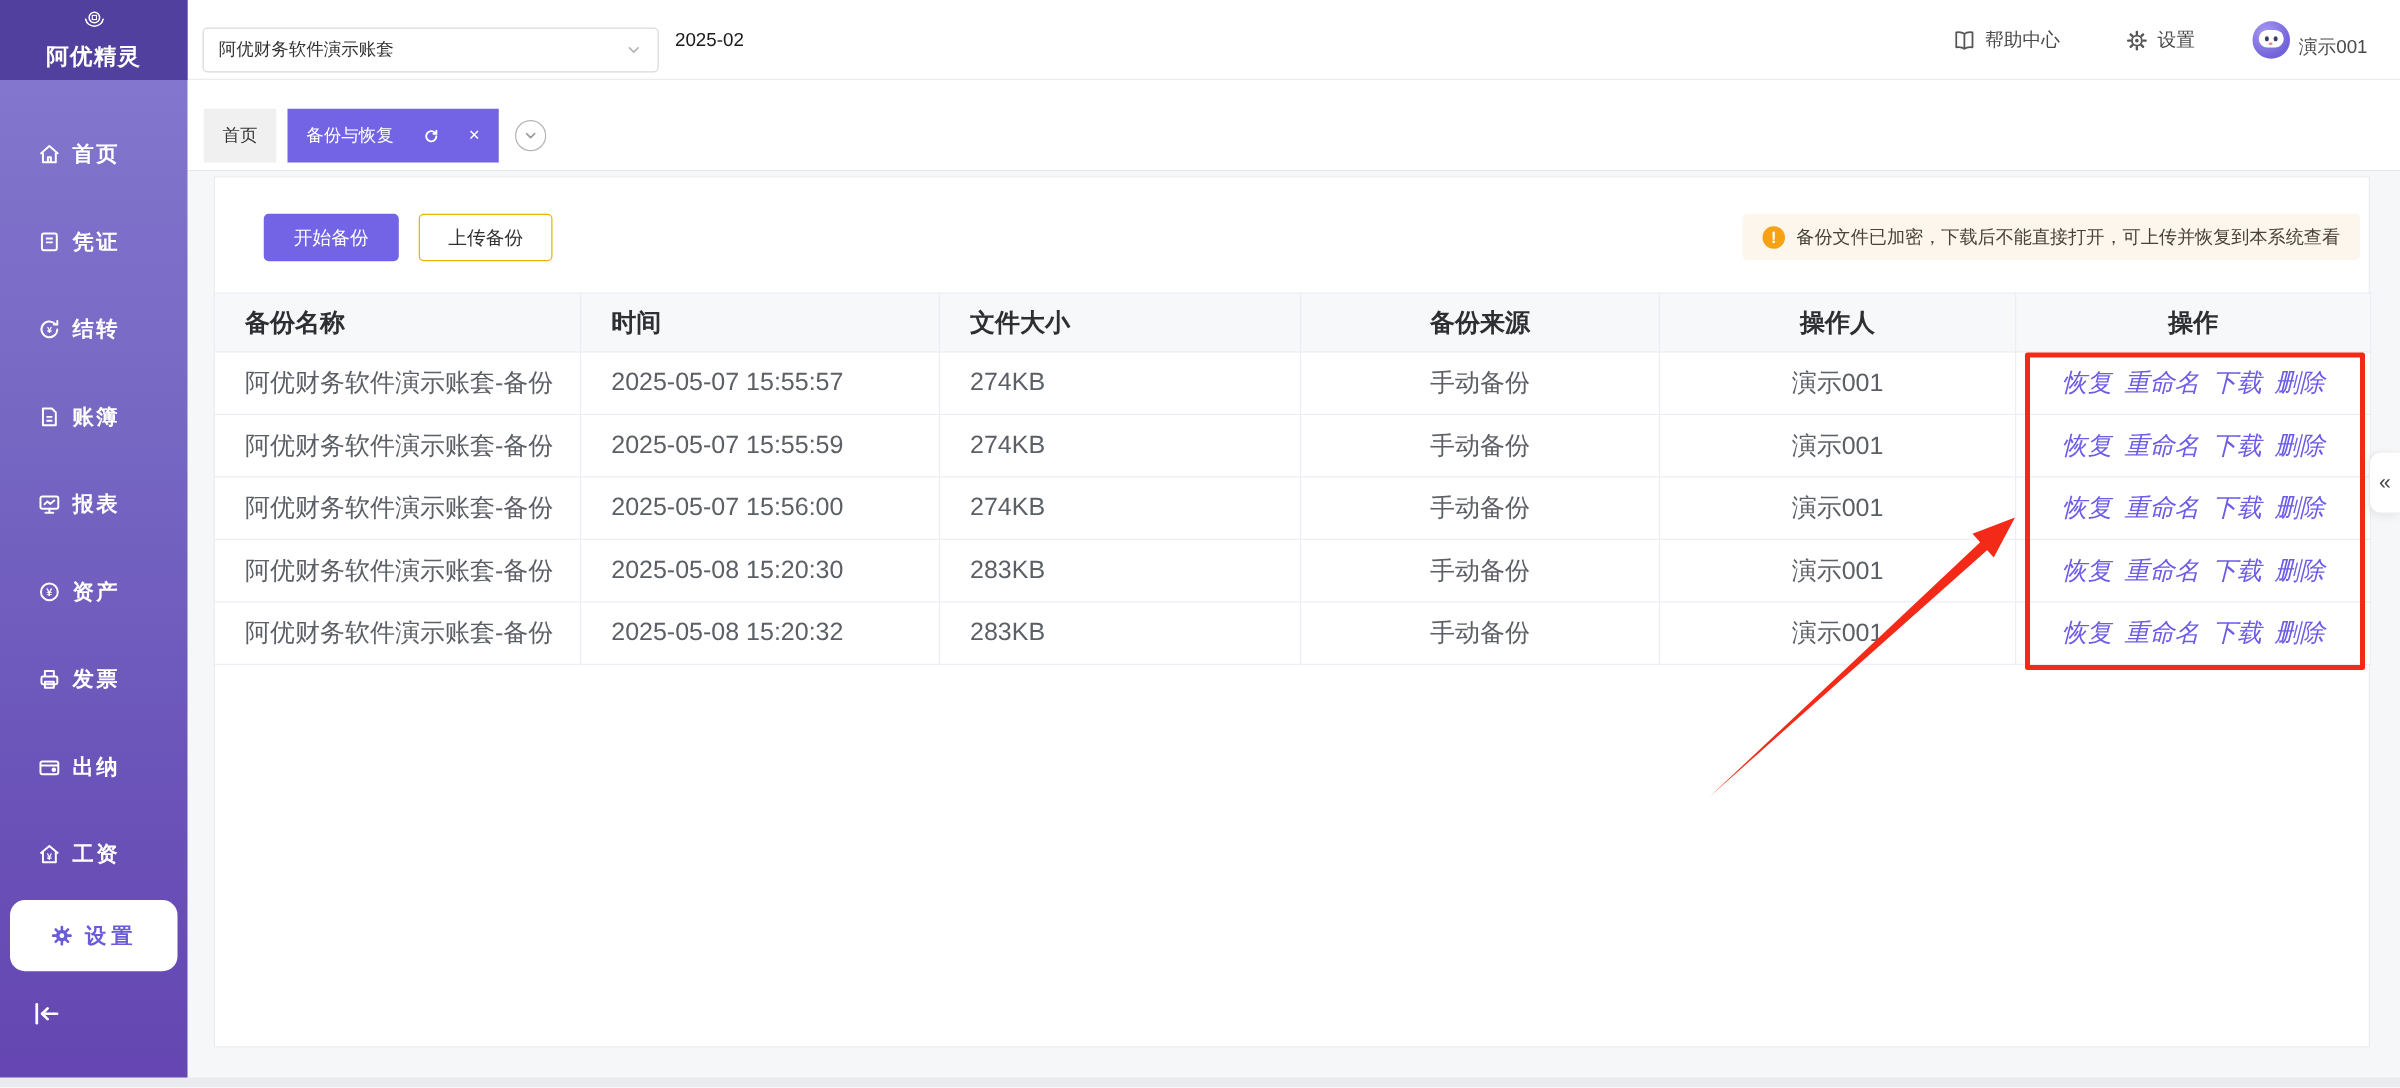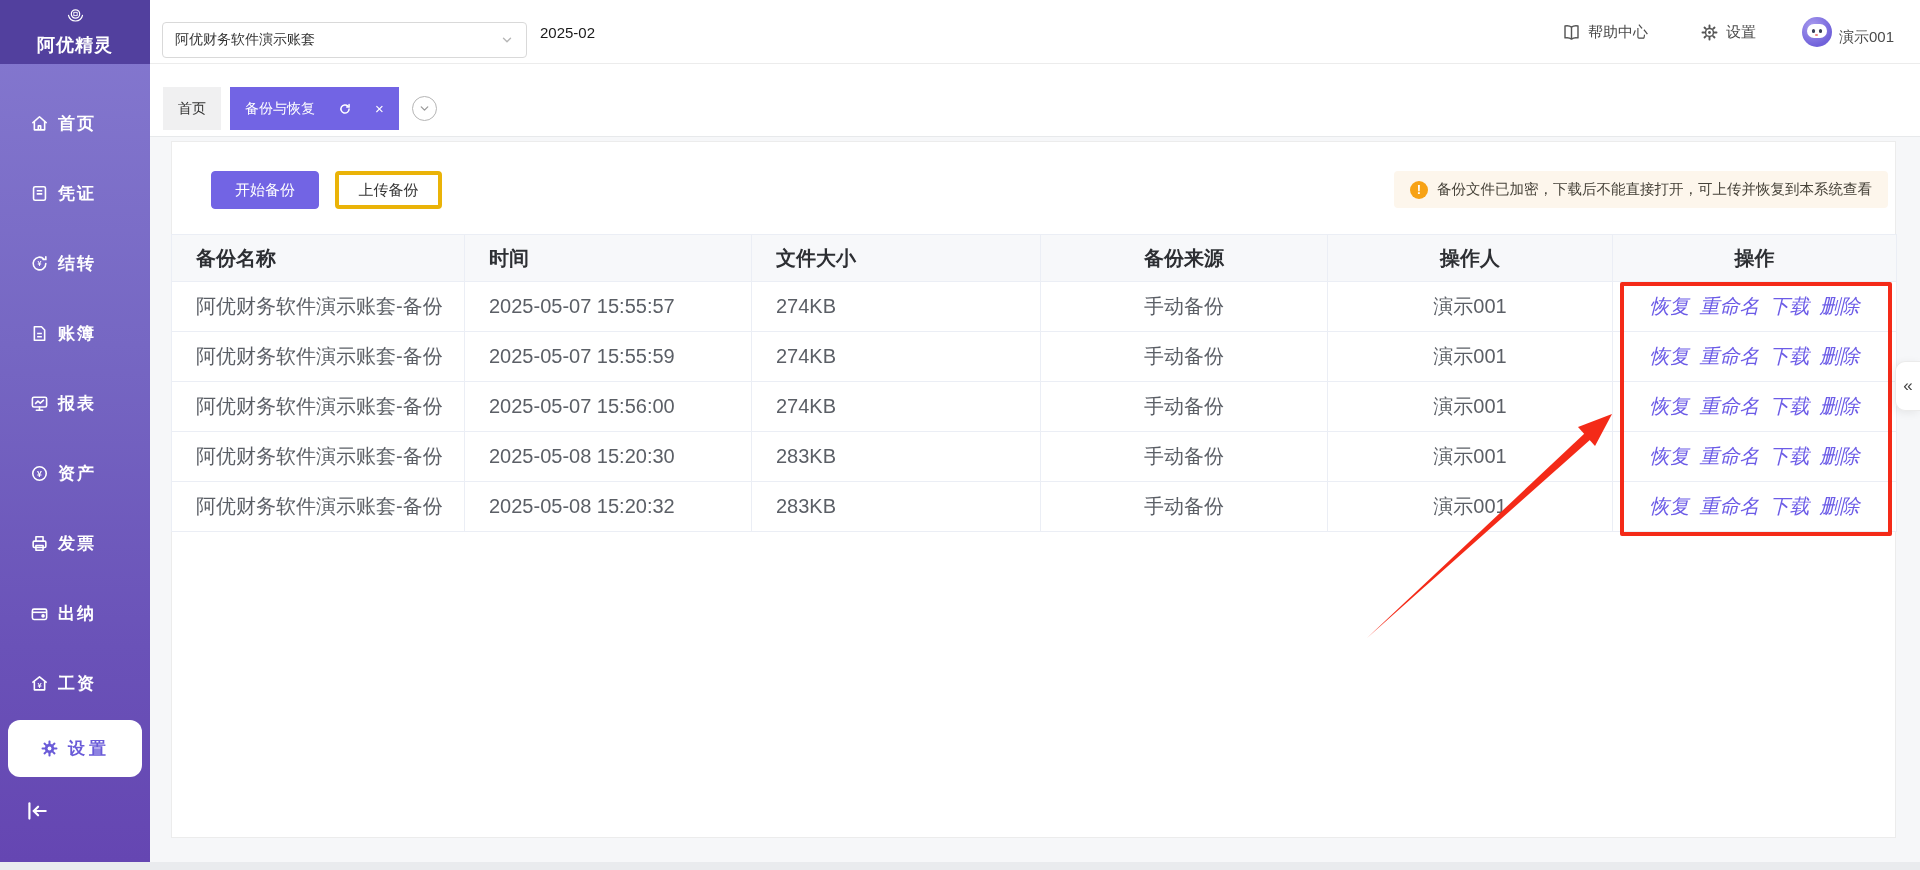--- a/index.html
+++ b/index.html
@@ -48,21 +48,21 @@
   .tab-x { font-size:15px; line-height:1; cursor:pointer; }
   .tabs-chevron { width:25px; height:25px; border:1.5px solid #b5b5b5; border-radius:50%; margin:0 0 9px 13px;
     display:flex; align-items:center; justify-content:center; cursor:pointer; }
 
   
   .card { position:absolute; left:171px; top:141px; width:1725px; height:697px; background:#fff;
     border:1px solid #ececec; }
   .btn { position:absolute; top:29px; height:38px; border-radius:4px; font-size:15px; display:flex;
     align-items:center; justify-content:center; cursor:pointer;margin-left:33px; }
   .btn.primary { left:6px; width:108px; background:#7264e4; color:#fff; border:1px solid #7264e4; }
-  .btn.plain { left:130px; width:107px; background:#fff; color:#333; border:4px solid #eab308; }
+  .btn.plain { left:130px; width:107px; background:#fff; color:#333; border:1px solid #eab308; }
   .notice { position:absolute; right:7px; top:29px; height:37px; background:#fdf6ec; border-radius:4px;
     display:flex; align-items:center; gap:9px; padding:0 16px; }
   .notice .txt { font-size:14.5px; color:#464239; }
   .warn-ico { width:18px; height:18px; border-radius:50%; background:#f7a215; color:#fff; font-size:13px;
     font-weight:bold; display:flex; align-items:center; justify-content:center; flex:0 0 18px; }
 
   
   table { position:absolute; left:-1px; top:92px; width:1725px; border-collapse:collapse; table-layout:fixed; }
   th, td { border:1px solid #ebeef5; font-size:20px; }
   th { height:47px; background:#f7f8fa; color:#2d2f33; font-weight:bold; }

